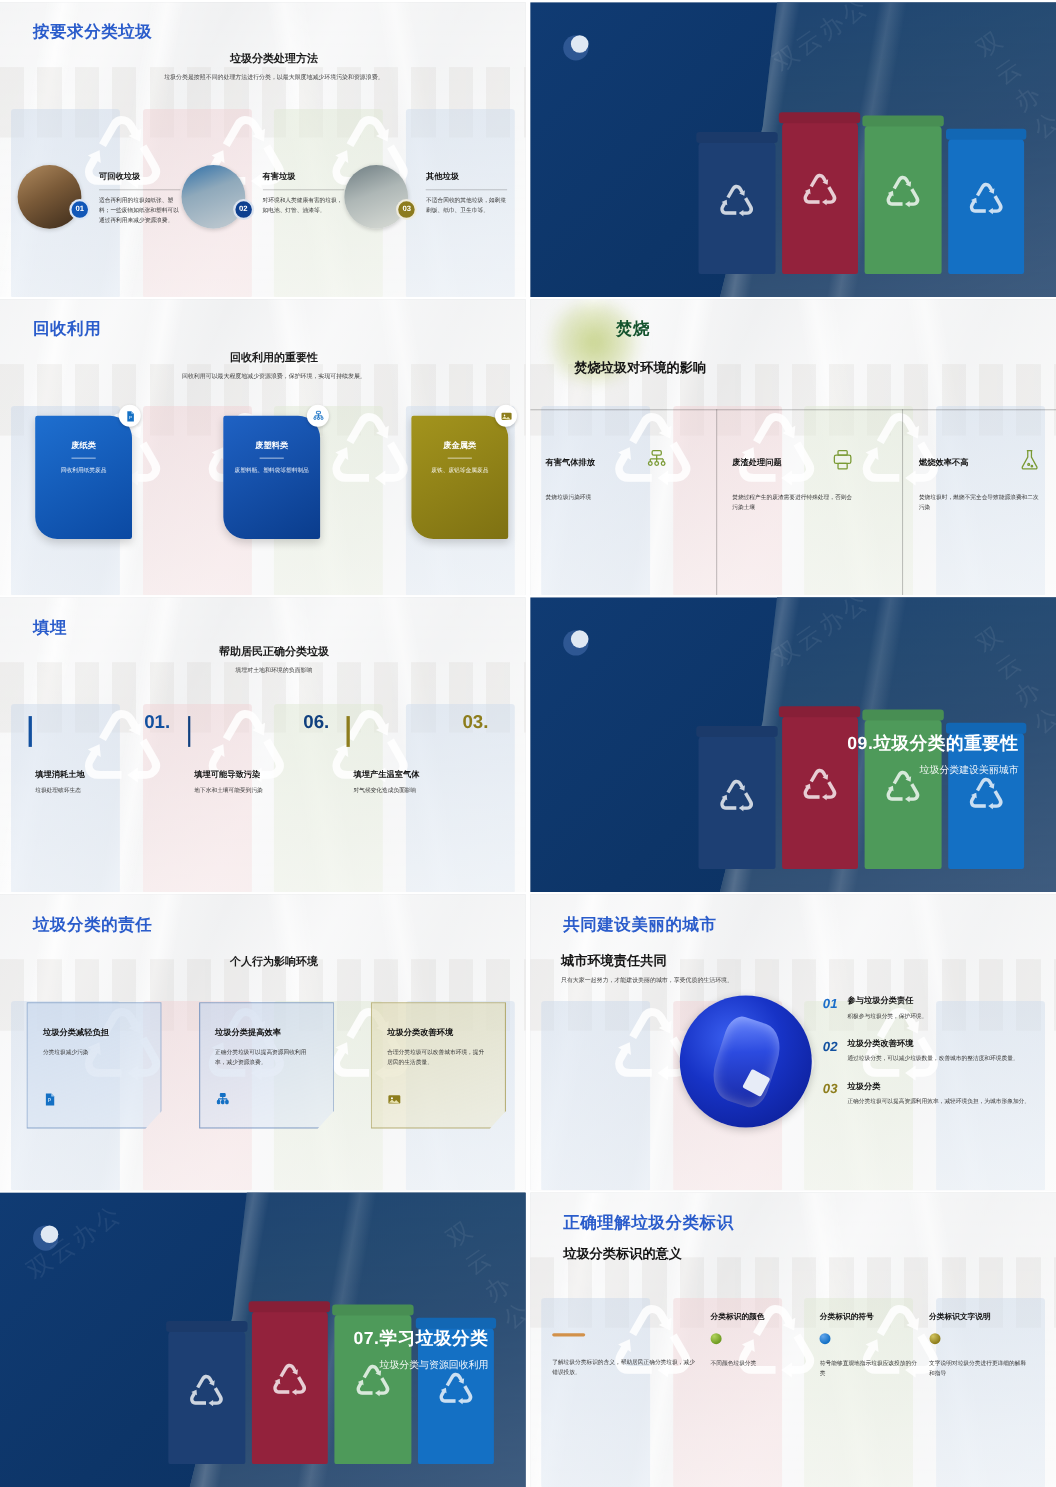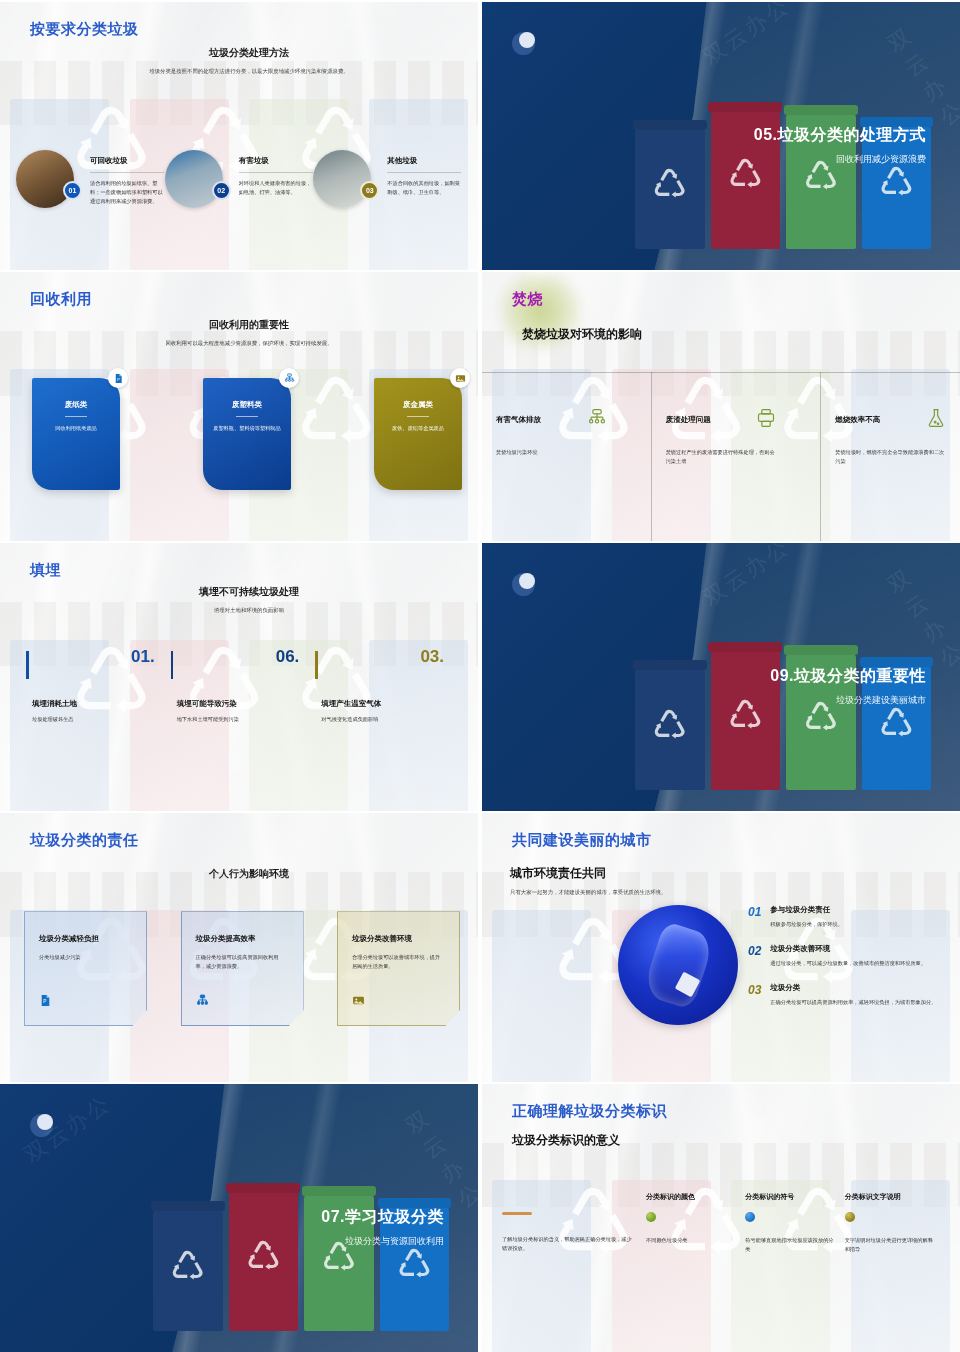--- a/index.html
+++ b/index.html
@@ -91,21 +91,21 @@
   .db-blue{ background:#1470c4; height:82%; }
   .moon{ position:absolute; left:30px; top:30px; width:23px; height:23px; border-radius:50%; background:#2e5793; }
   .moon::after{ content:""; position:absolute; left:7px; top:0; width:16px; height:16px; border-radius:50%; background:#dfe8f3; }
   .wm{ position:absolute; color:rgba(255,255,255,.07); font-size:22px; letter-spacing:3px; transform:rotate(-35deg); user-select:none; }
 
   
   .kicker{
     position:absolute; left:30px; top:18px;
     font-size:15px; font-weight:bold; color:#2a5ccb; letter-spacing:.5px;
   }
-  .kicker.green{ color:#a21caf; }
+  .kicker.green{ color:#14532d;margin-left:48px; }
   .kicker-blob{
     position:absolute; left:10px; top:2px; width:96px; height:74px; border-radius:50%;
     background:radial-gradient(circle,#c7d38c 0%, rgba(199,211,140,.35) 55%, rgba(199,211,140,0) 72%);
     filter: blur(6px);
   }
   .c-title{ text-align:center; font-size:10px; font-weight:bold; color:#1b1b1b; }
   .c-sub{ text-align:center; font-size:5.4px; color:#3a3a3a; line-height:1.6; margin-top:7px; }
   .l-title{ font-size:12px; font-weight:bold; color:#141414; }
   .l-sub{ font-size:5.4px; color:#3d3d3d; line-height:1.65; margin-top:6px; }
 
@@ -282,24 +282,20 @@
       <div class="photo"></div>
     </div>
     <div class="moon"></div>
     <div class="wm" style="left:215px;top:14px;">双云办公</div>
     <div class="wm" style="left:430px;top:8px;">双云办公</div>
     <div class="dark-bins">
       <i class="db-navy"></i>
         <i class="db-red"></i>
         <i class="db-green"></i>
         <i class="db-blue"></i>
-    </div>
-    <div class="cover-title">
-      <h2>05.垃圾分类的处理方式</h2>
-      <h3>回收利用减少资源浪费</h3>
     </div>
   </div>
 
   <div class="slide">
     <div class="bg-light"></div>
     <div class="ghost-bins">
       <div class="gb b1"></div>
         <div class="gb b2"></div>
         <div class="gb b3"></div>
         <div class="gb b4"></div>
@@ -421,21 +417,21 @@
     <div class="ghost-bins">
       <div class="gb b1"></div>
         <div class="gb b2"></div>
         <div class="gb b3"></div>
         <div class="gb b4"></div>
     </div>
     <div class="recycle-ghost">♺♺♺</div>
 
     <div class="kicker">填埋</div>
     <div style="position:absolute;left:100px;right:80px;top:42px;">
-      <div class="c-title">填埋不可持续垃圾处理</div>
+      <div class="c-title">帮助居民正确分类垃圾</div>
       <div class="c-sub">填埋对土地和环境的负面影响</div>
     </div>
 
     <div class="lf-row">
       <div class="lf-item">
         <div class="lf-bar bg-blue"></div>
         <div class="lf-num c-blue">01.</div>
         <div class="lf-txt">
           <h4>填埋消耗土地</h4>
           <p>垃圾处理破坏生态</p>

